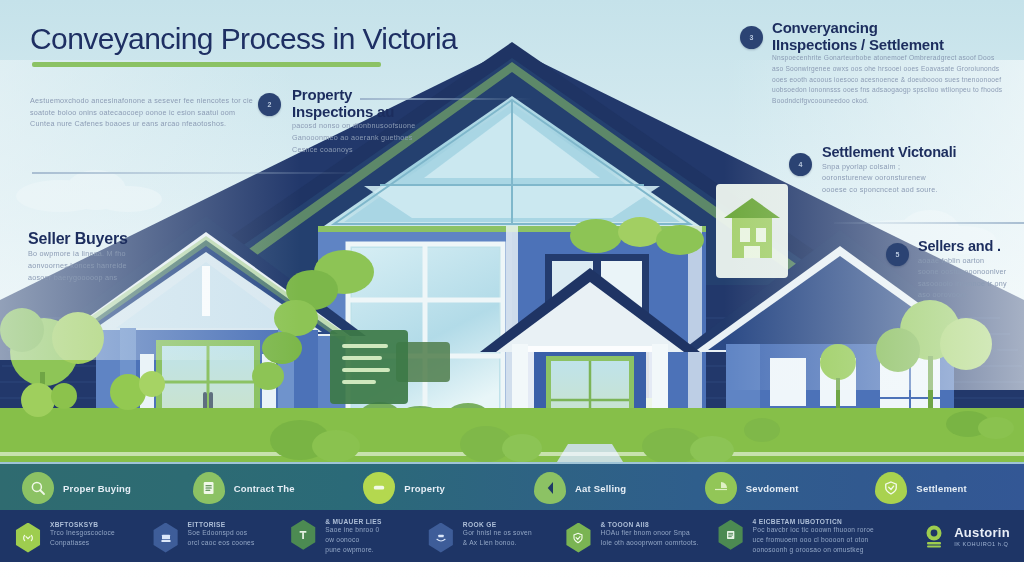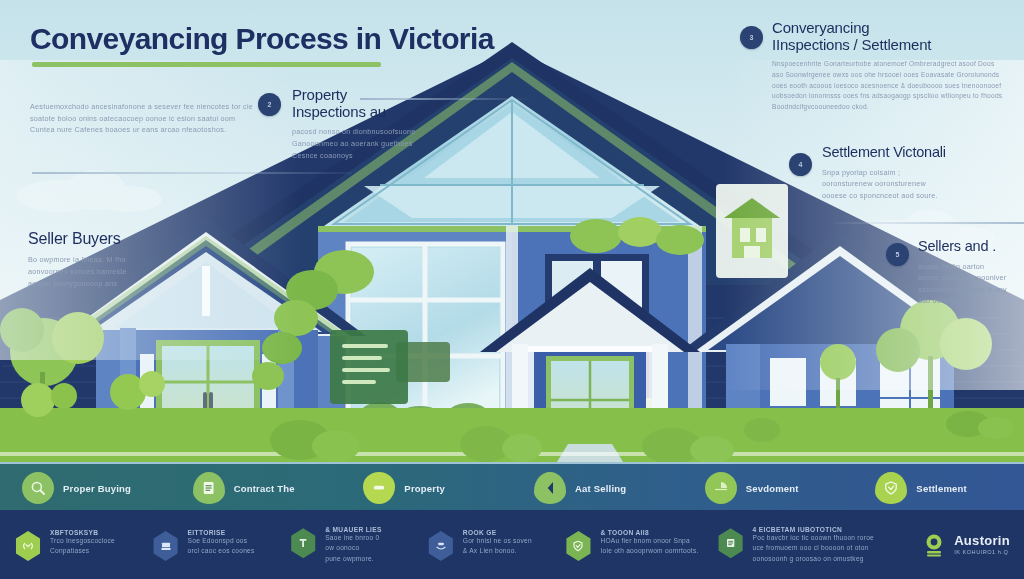--- a/index.html
+++ b/index.html
@@ -13,43 +13,43 @@
     background:linear-gradient(180deg,#c5e2ea 0%, #cfe6ec 18%, #dbeef2 40%, #eef6f8 62%, #f7fbfc 78%, #ffffff 100%);
   }
 
   
   .illus{position:absolute;inset:0;}
   svg.scene{position:absolute;left:0;top:0;width:1024px;height:579px;display:block;}
 
   
   .callout{position:absolute;}
   .co-head{
-    font-weight:normal;color:#1c2d5e;line-height:1.14;
+    font-weight:bold;color:#1c2d5e;line-height:1.14;
     letter-spacing:-0.2px;
   }
   .co-body{
-    color:#8b9bb4;line-height:1.62;margin-top:6px;
+    color:#8b9bb4;line-height:1.62;
     font-size:7.2px;letter-spacing:.25px;
     filter:blur(.35px);
   }
   .co-body div{white-space:nowrap;}
   .badge{
     position:absolute;border-radius:50%;
     background:#2b4373;color:#b9c8de;
     display:flex;align-items:center;justify-content:center;
     font-size:7px;font-weight:bold;
     box-shadow:0 1px 2px rgba(20,35,70,.25);
   }
   .leader{position:absolute;height:1.5px;background:linear-gradient(90deg,#9fb6cd,rgba(159,182,205,0));}
   .rule{position:absolute;height:1.5px;background:linear-gradient(90deg,#a9bed2,rgba(169,190,210,.05));}
 
   
   #title{
     position:absolute;left:30px;top:22px;
-    font-size:30px;font-weight:bold;color:#1e2f63;letter-spacing:-.6px;
+    font-size:30px;font-weight:normal;color:#1e2f63;letter-spacing:-.6px;
     white-space:nowrap;
   }
   #title-underline{
     position:absolute;left:32px;top:62px;width:349px;height:5px;
     background:#8cc264;border-radius:2px;
   }
 
   
   #strip{
     position:absolute;left:0;top:462px;width:1024px;height:48px;
@@ -62,21 +62,21 @@
     width:32px;height:32px;flex:0 0 32px;margin-right:9px;position:relative;
     display:flex;align-items:center;justify-content:center;
   }
   .step-label{
     color:#e6eef6;font-size:9.5px;font-weight:bold;letter-spacing:.2px;
     white-space:nowrap;filter:blur(.25px);
   }
 
   
   #footer{
-    position:absolute;left:0;top:510px;width:1024px;height:69px;
+    position:absolute;left:0;top:510px;width:1024px;height:52px;
     background:#1e3566;display:flex;align-items:center;
   }
   .fitem{display:flex;align-items:flex-start;flex:1 1 0;padding:0 4px 0 14px;box-sizing:border-box;}
   .fitem-icon{width:28px;height:30px;flex:0 0 28px;margin-right:8px;margin-top:3px;position:relative;}
   .fitem-txt{padding-top:1px;}
   .fitem-title{color:#aebfd8;font-size:6.6px;font-weight:bold;letter-spacing:.35px;white-space:nowrap;filter:blur(.3px);}
   .fitem-lines{color:#93a7c6;font-size:6.6px;line-height:1.55;letter-spacing:.25px;filter:blur(.3px);}
   .fitem-lines div{white-space:nowrap;}
 
   #brand{display:flex;align-items:center;flex:0 0 132px;padding-right:14px;justify-content:flex-end;}

